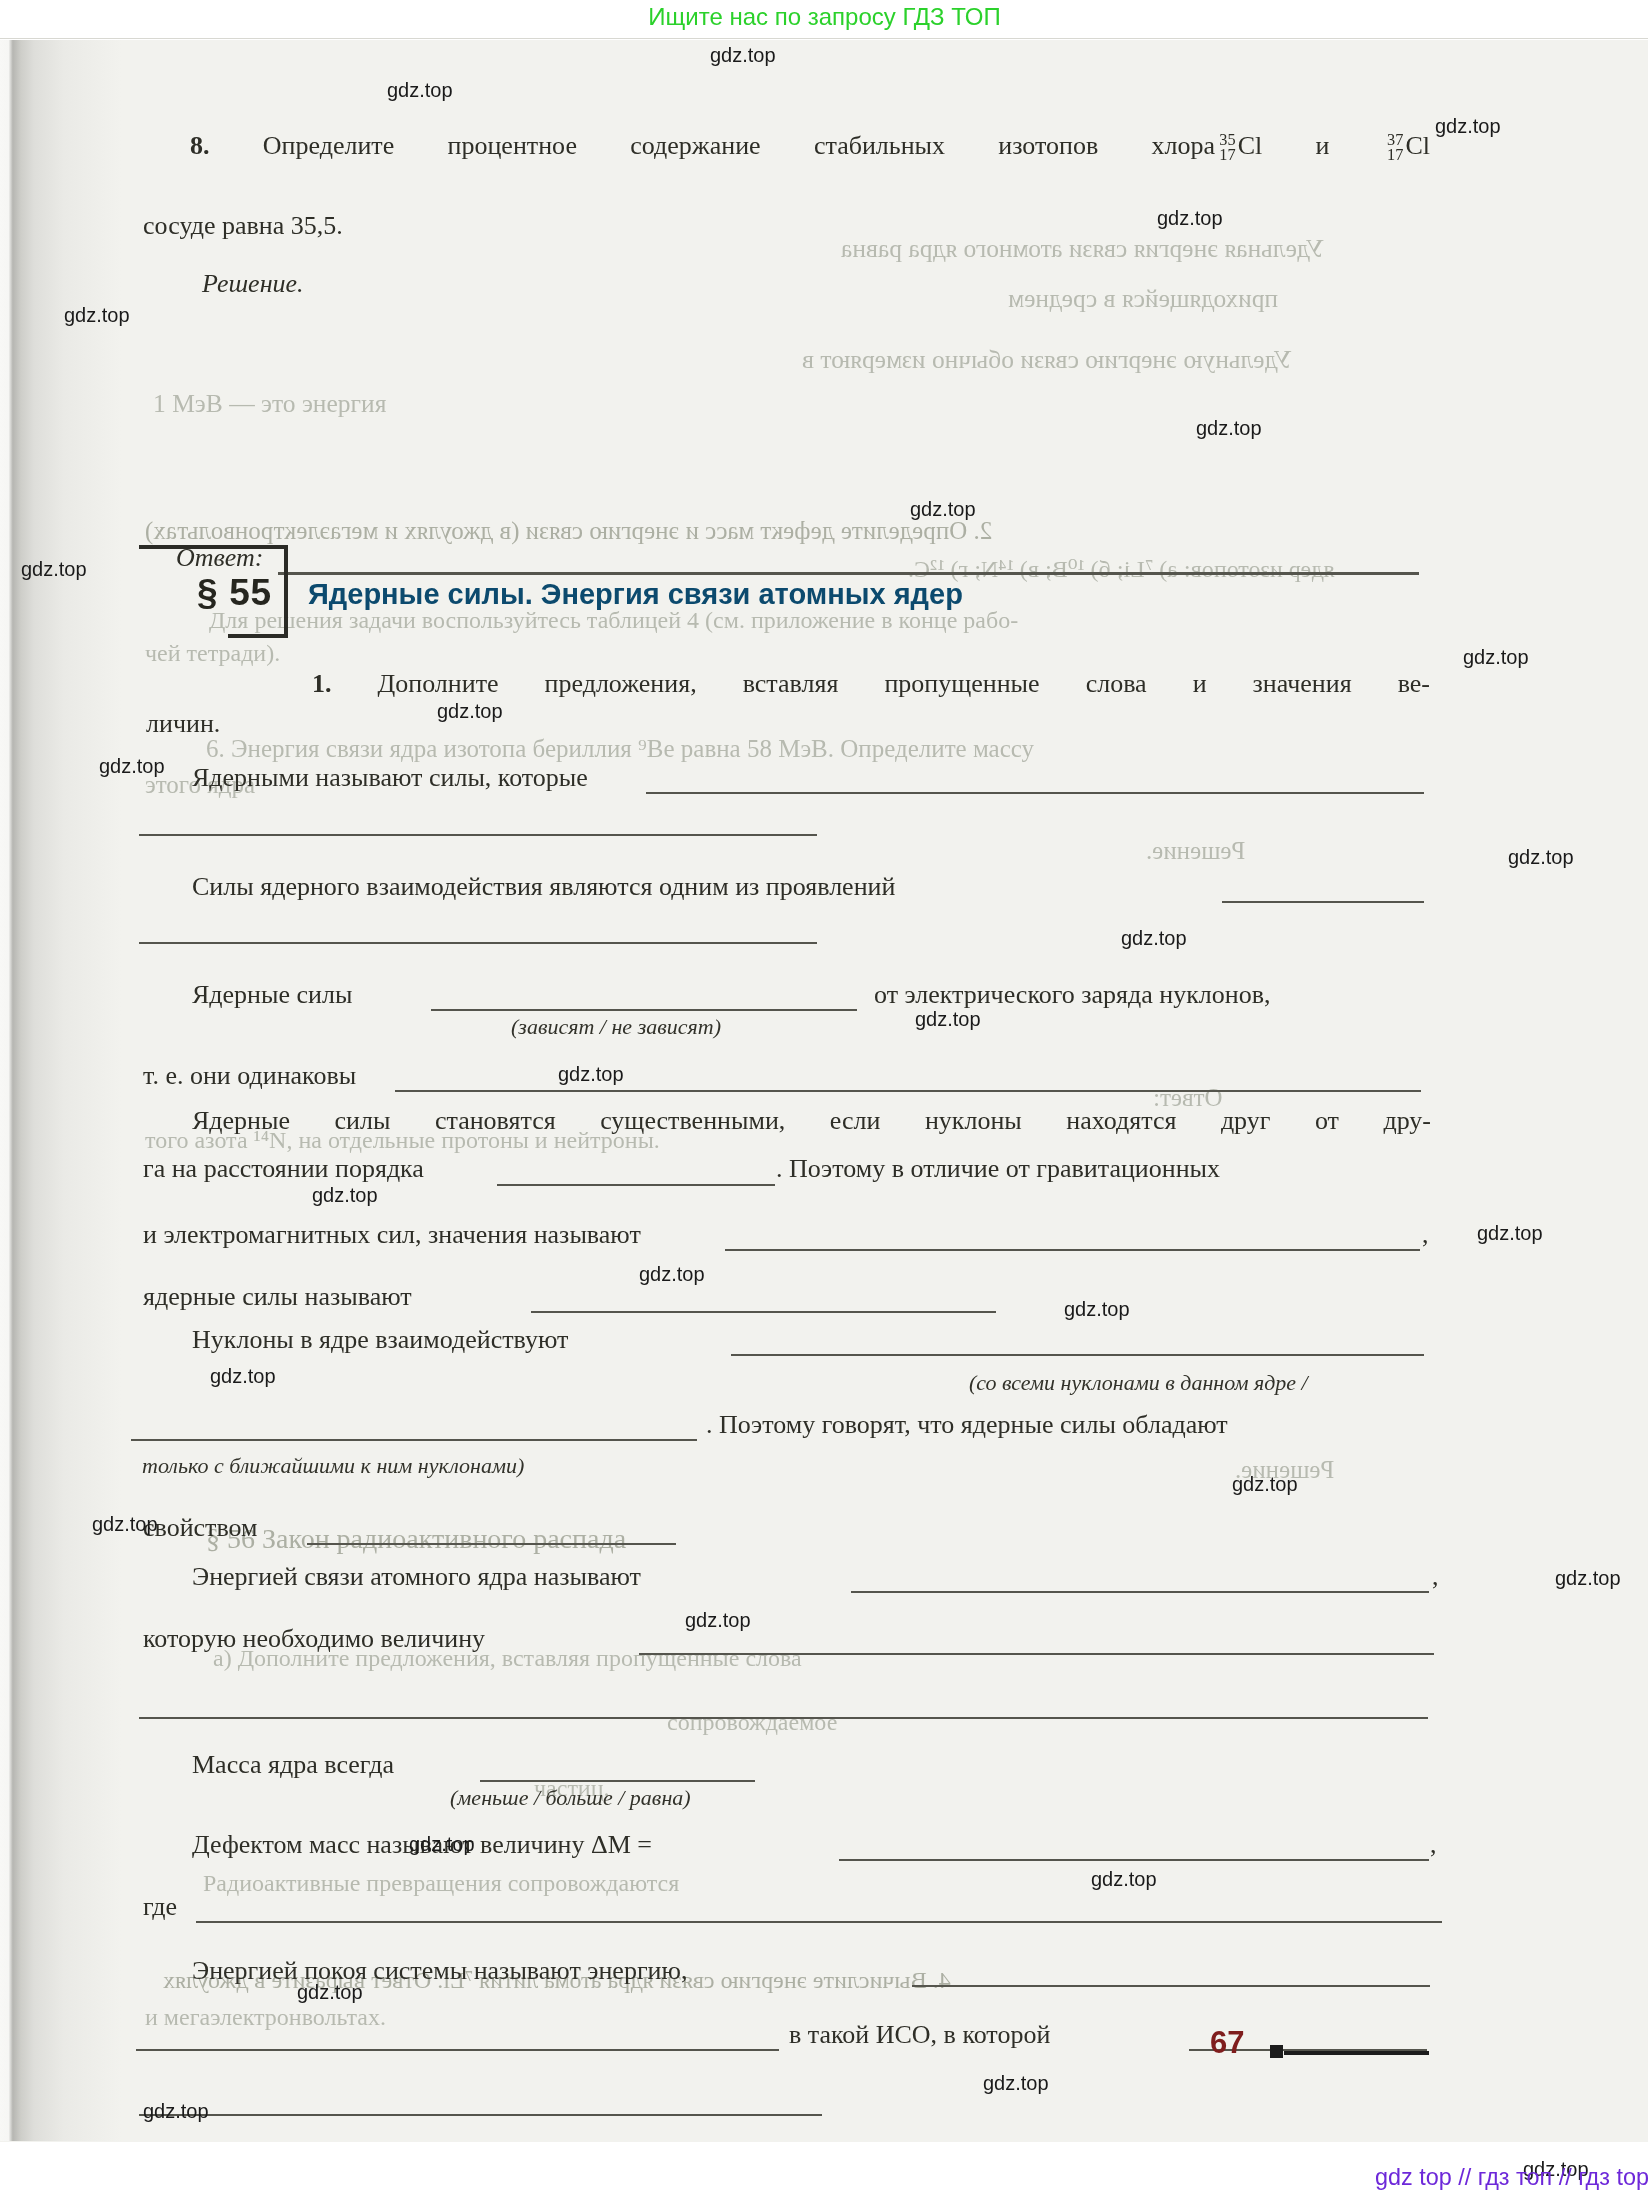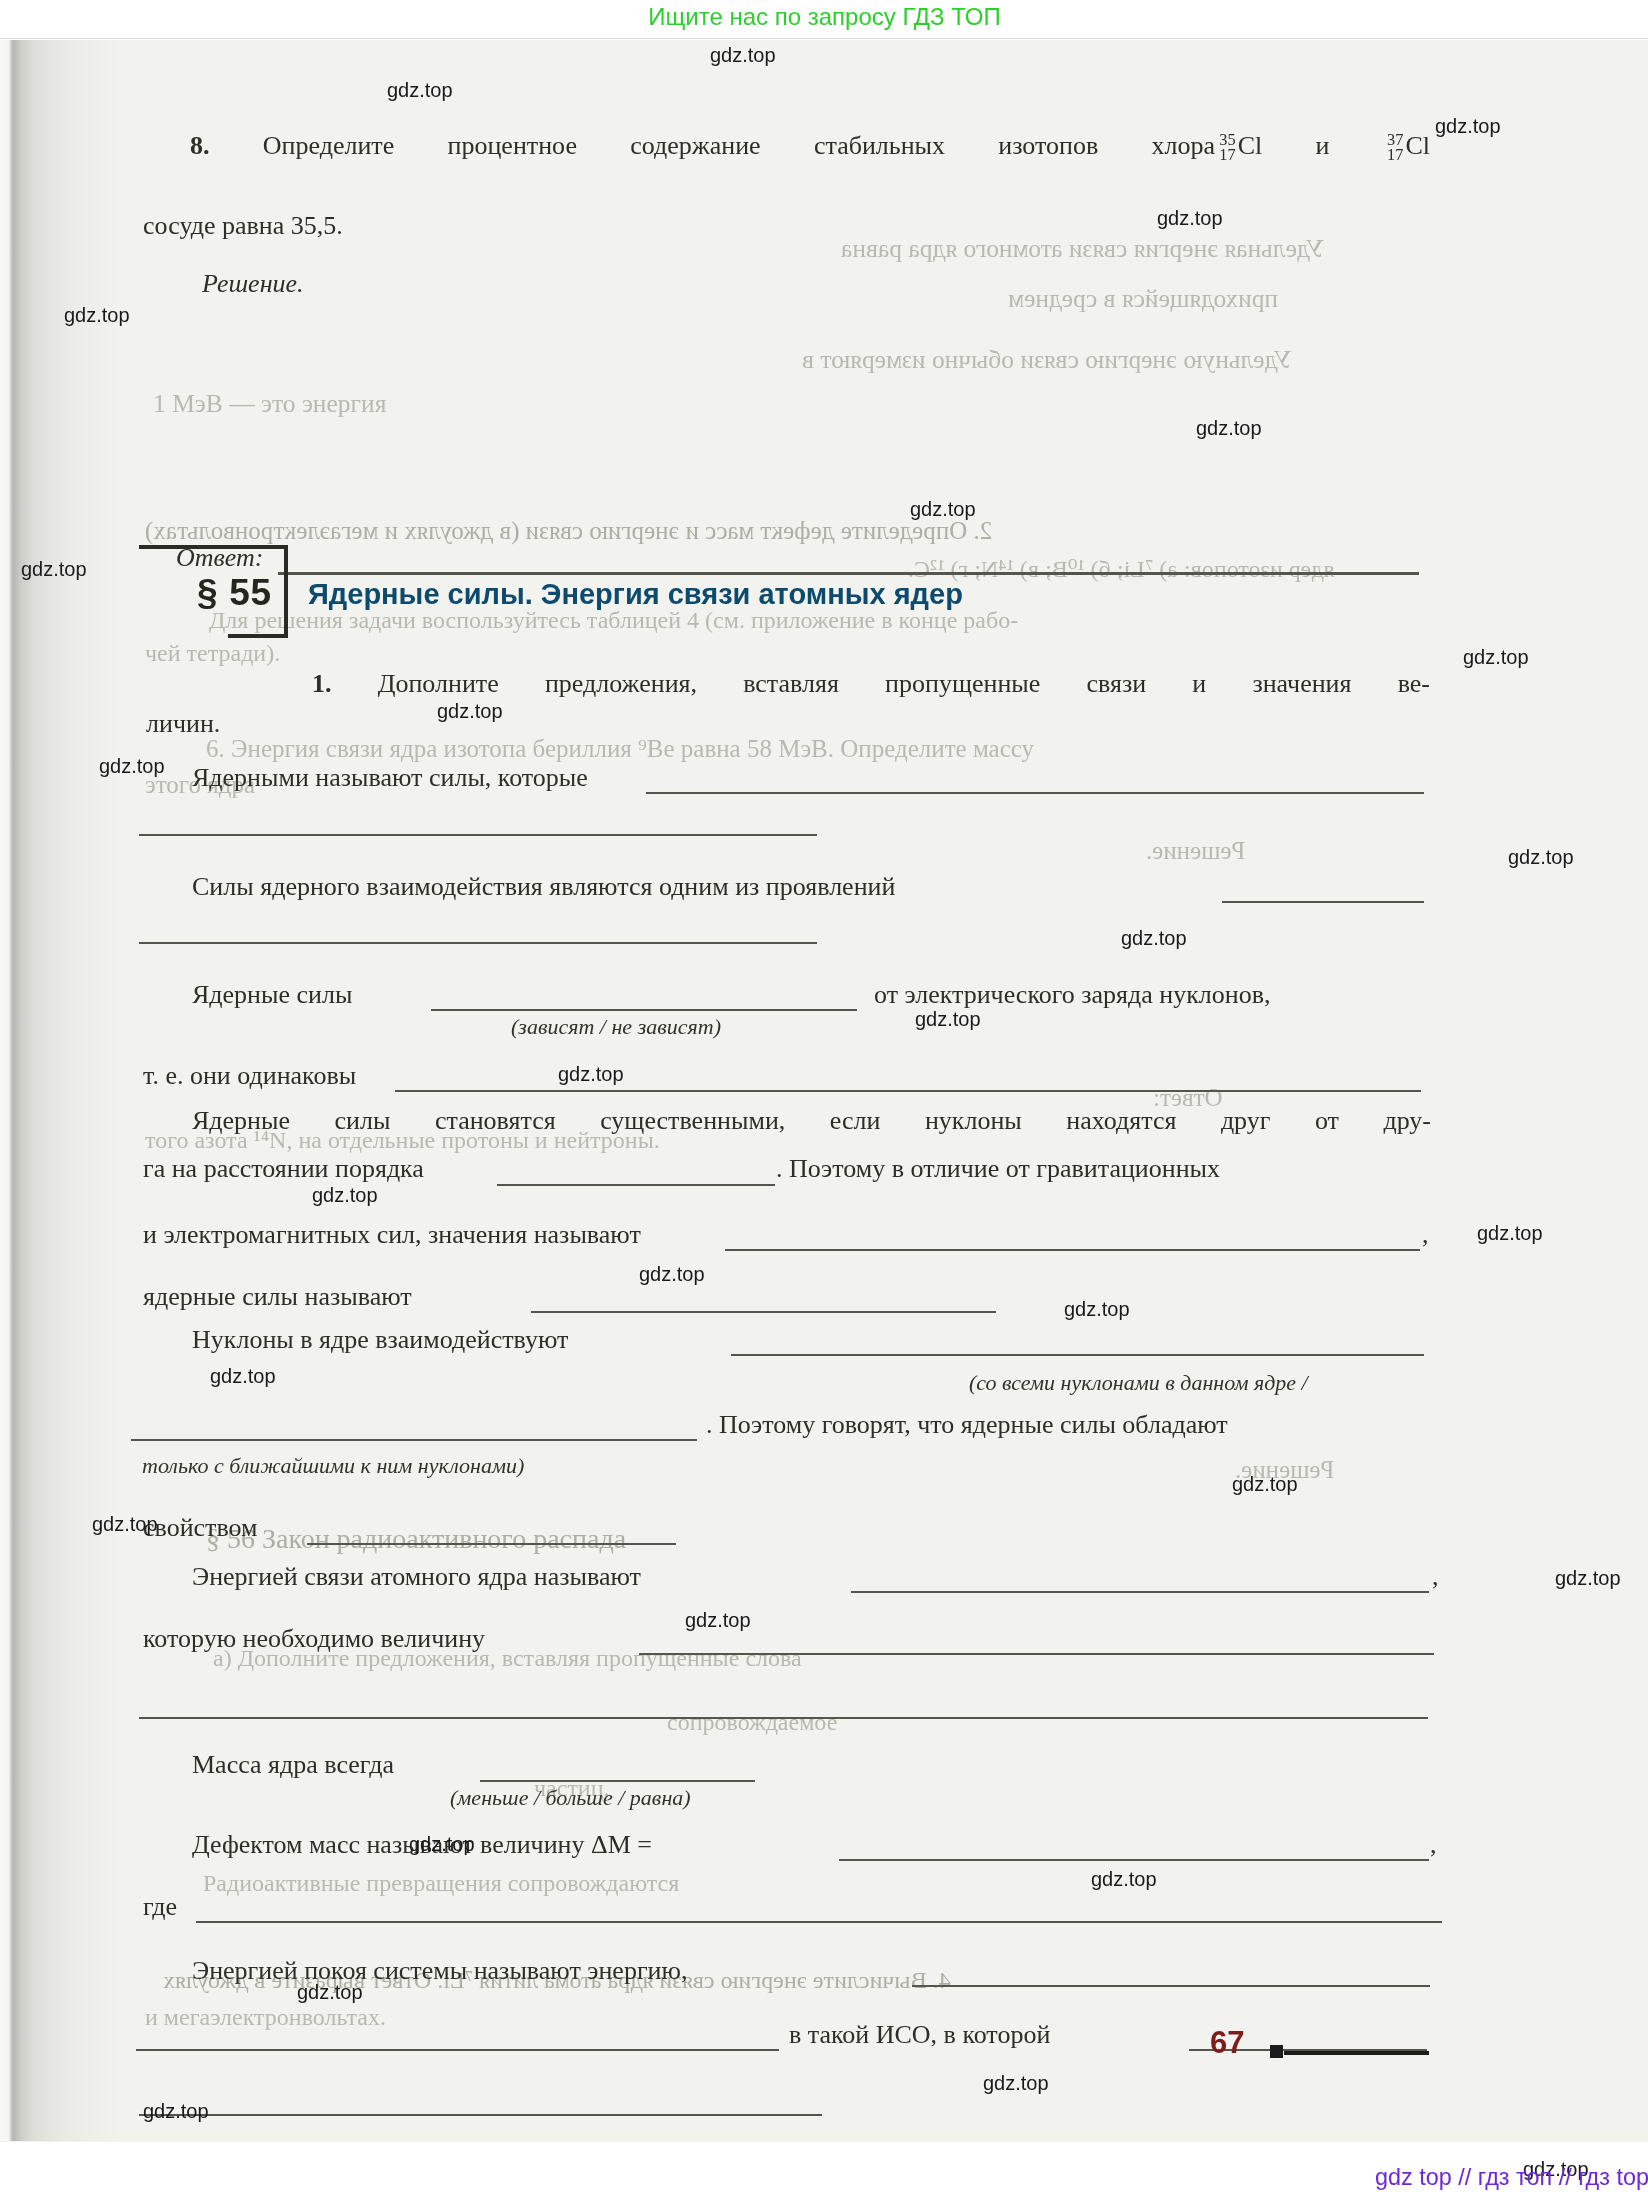--- a/index.html
+++ b/index.html
@@ -63,21 +63,21 @@
   <div class="rule" style="left:278px;top:572px;width:1141px;height:2.8px;"></div>
 
   <div class="secline" style="left:139px;top:545px;width:149px;height:3.5px;"></div>
   <div class="secline" style="left:284px;top:545px;width:4.3px;height:92px;"></div>
   <div class="secline" style="left:228px;top:634px;width:60px;height:3.5px;"></div>
   <div class="secnum" style="left:197px;top:572px;">§ 55</div>
   <div class="sectitle" style="left:308px;top:578px;">Ядерные силы. Энергия связи атомных ядер</div>
 
   <div class="t just" style="left:312px;top:667px;width:1118px;">
     <span class="b">1.</span>
-    <span>Дополните предложения, вставляя пропущенные связи и значения ве-</span>
+    <span>Дополните предложения, вставляя пропущенные слова и значения ве-</span>
   </div>
   <div class="t" style="left:146px;top:707px;">личин.</div>
 
   <div class="t" style="left:192px;top:761px;">Ядерными называют силы, которые</div>
   <div class="rule" style="left:646px;top:792px;width:778px;"></div>
   <div class="rule" style="left:139px;top:834px;width:678px;"></div>
 
   <div class="t" style="left:192px;top:870px;">Силы ядерного взаимодействия являются одним из проявлений</div>
   <div class="rule" style="left:1222px;top:901px;width:202px;"></div>
   <div class="rule" style="left:139px;top:942px;width:678px;"></div>

